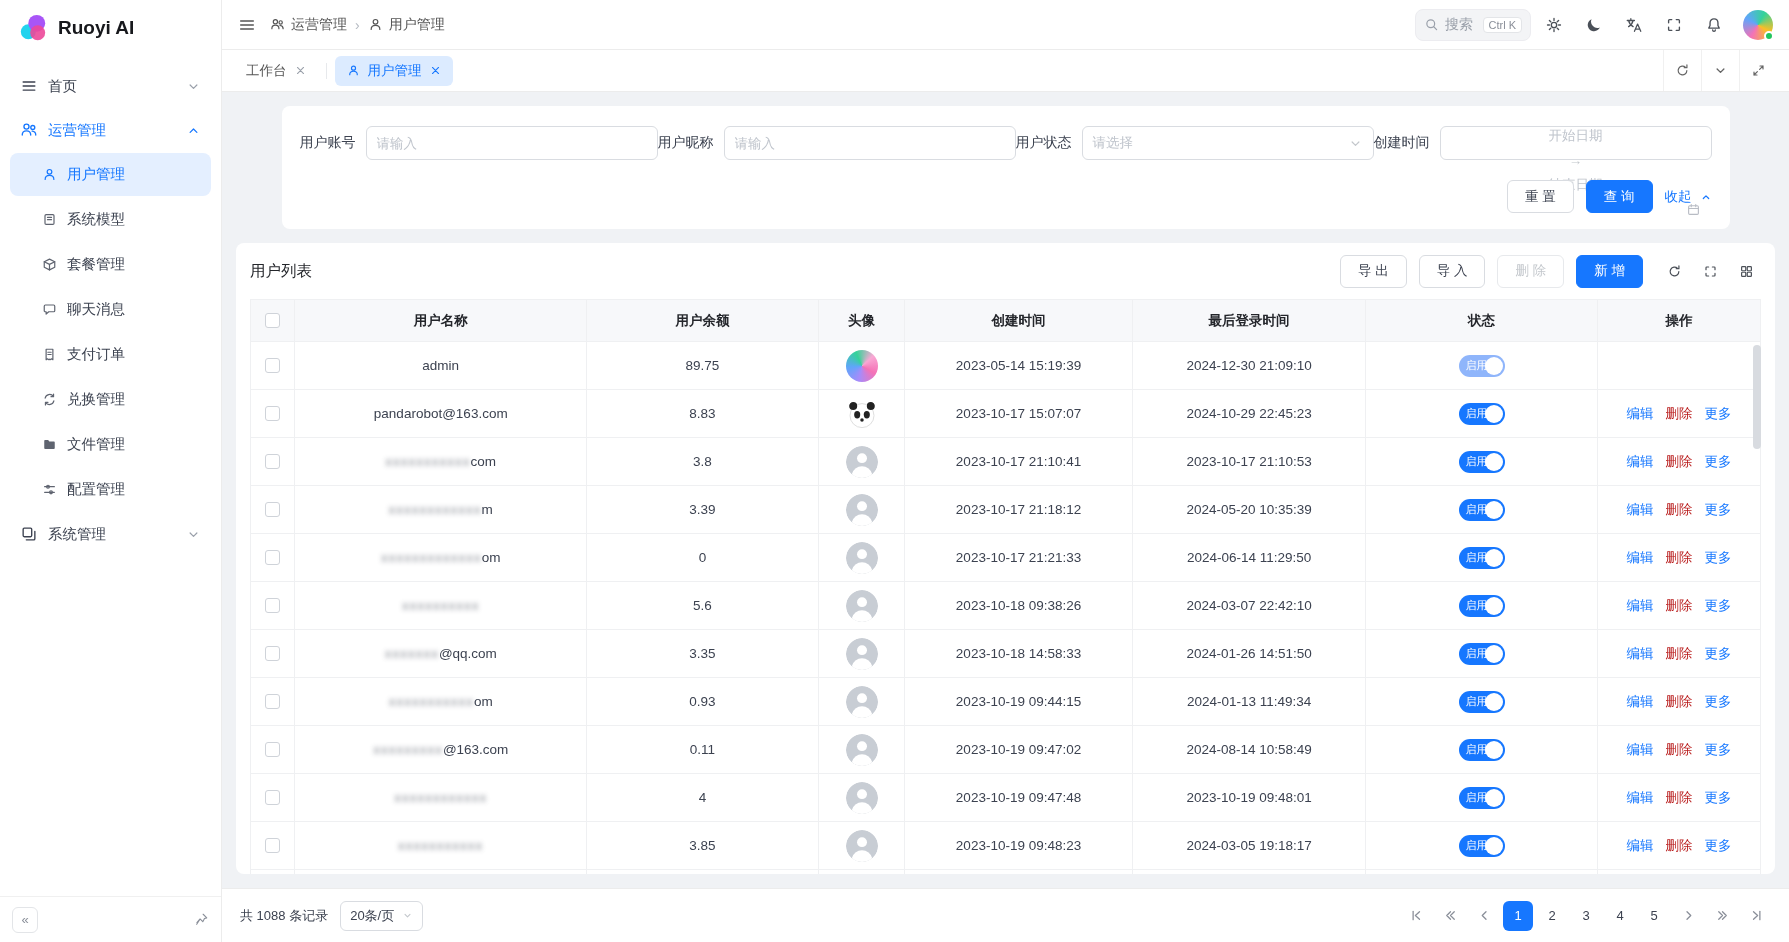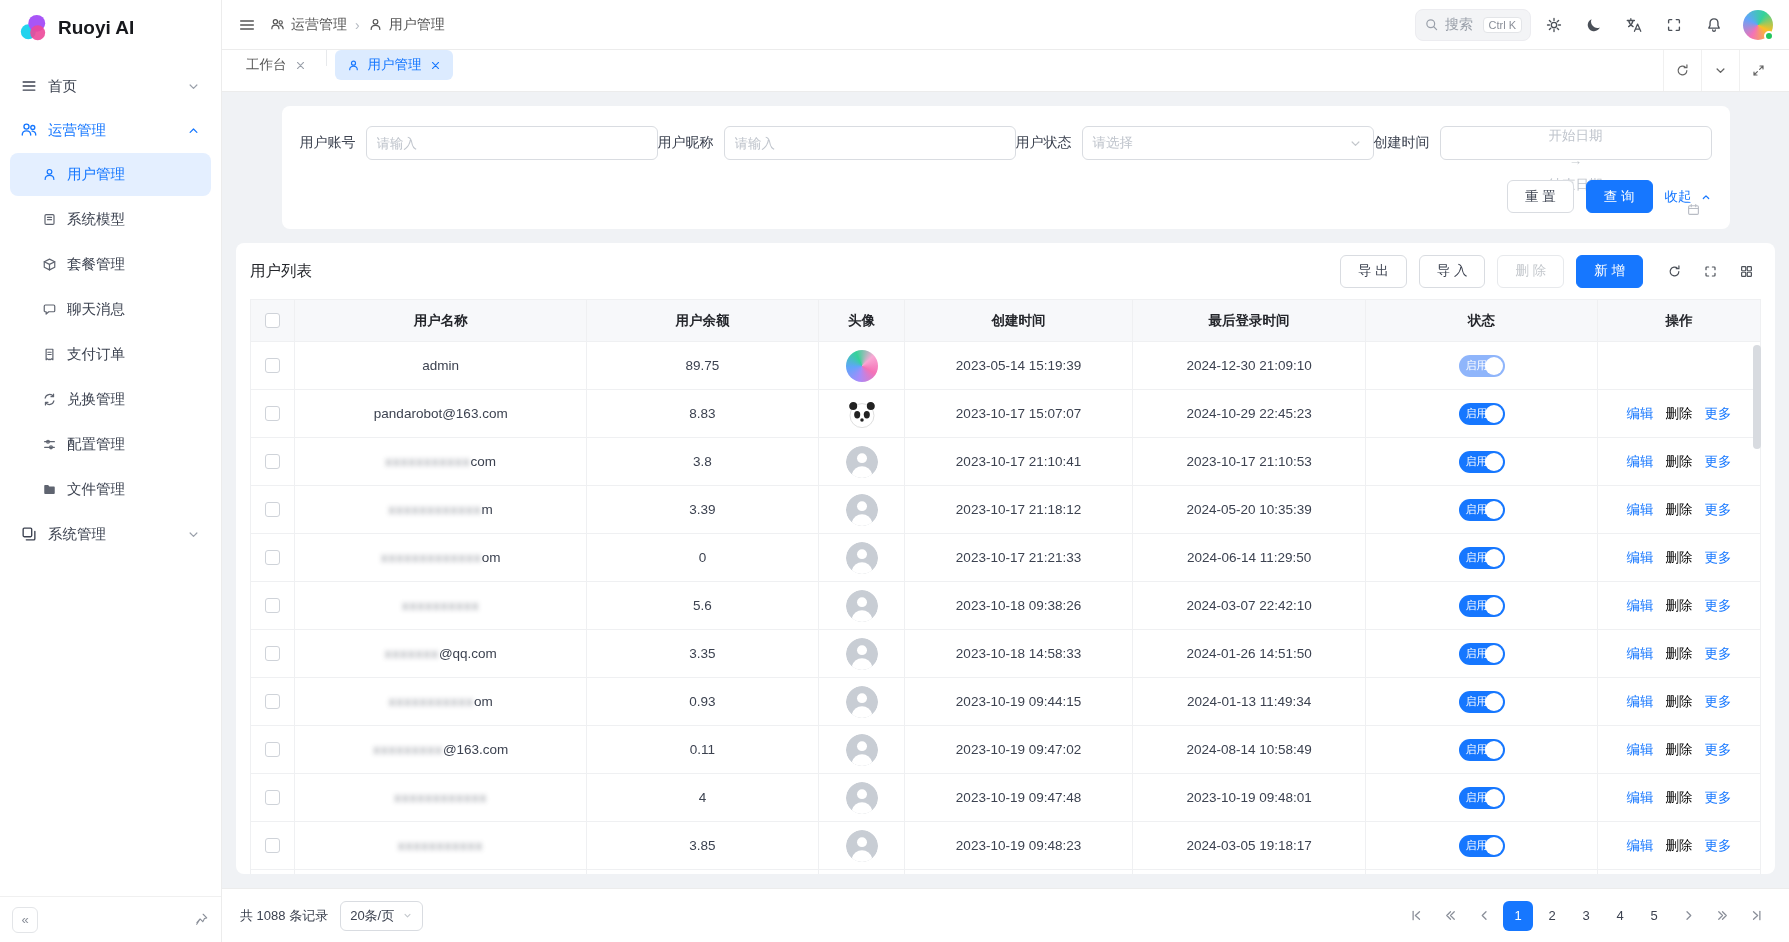--- a/index.html
+++ b/index.html
@@ -36,21 +36,21 @@
   .crumb-sep { color:#b5bac2; }
   .topbar-right { margin-left:auto; display:flex; align-items:center; gap:6px; }
   .search-pill { width:116px; height:32px; background:#f3f4f6; border:1px solid #ececf0; border-radius:8px; display:flex; align-items:center; gap:6px; padding:0 8px; color:#9aa0aa; cursor:pointer; }
   .search-pill .kbd { margin-left:auto; background:#fff; border:1px solid #e3e5e8; border-radius:4px; font-size:11px; color:#8a8f99; padding:1px 5px; }
   .tool-btn { width:34px; height:34px; display:flex; align-items:center; justify-content:center; color:#4b5058; cursor:pointer; border-radius:6px; background:none; border:none; }
   .avatar-top { position:relative; width:30px; height:30px; border-radius:50%; margin-left:6px; cursor:pointer;
     background:conic-gradient(from 210deg,#f472b6,#60a5fa,#34d399,#fbbf24,#f472b6); }
   .avatar-top .dot { position:absolute; right:-1px; bottom:-1px; width:10px; height:10px; background:#22c55e; border:2px solid #fff; border-radius:50%; }
 
   
-  .tabbar { height:42px; background:#fff; border-bottom:1px solid #ececec; display:flex; align-items:flex-start; padding:0 12px; gap:8px; flex:none; }
+  .tabbar { height:42px; background:#fff; border-bottom:1px solid #ececec; display:flex; align-items:center; padding:0 12px; gap:8px; flex:none; }
   .tab { height:30px; display:flex; align-items:center; gap:8px; padding:0 12px; border-radius:6px; font-size:13.5px; color:#555; cursor:pointer; }
   .tab .x { color:#9aa0aa; display:flex; }
   .tab.active { background:#dcebff; color:#1677ff; }
   .tab.active .x { color:#1677ff; }
   .tab-sep { width:1px; height:16px; background:#e7e9ec; }
   .tabbar-right { margin-left:auto; display:flex; align-items:center; height:100%; }
   .tabbar-right .tb { width:38px; height:100%; display:flex; align-items:center; justify-content:center; color:#666; border-left:1px solid #f0f0f0; cursor:pointer; background:none; border-top:none; border-right:none; border-bottom:none; }
 
   
   .content { flex:1; padding:14px; display:flex; flex-direction:column; gap:14px; overflow:hidden;align-items:center; }
@@ -94,21 +94,21 @@
   .avatar-wrap .avatar { display:none; width:32px; height:32px; border-radius:50%; }
   .avatar-wrap[data-type="photo"] .avatar-photo { display:block; background:conic-gradient(from 120deg,#f472b6,#a78bfa,#60a5fa,#34d399,#f9a8d4,#f472b6); }
   .avatar-wrap[data-type="panda"] .avatar-panda { display:block; }
   .avatar-wrap[data-type="generic"] .avatar-generic { display:block; }
   .switch { position:relative; display:inline-flex; align-items:center; width:46px; height:22px; background:#1677ff; border-radius:11px; cursor:pointer; vertical-align:middle; }
   .switch i { font-style:normal; color:#fff; font-size:11px; margin-left:7px; }
   .switch .knob { position:absolute; right:2px; top:2px; width:18px; height:18px; background:#fff; border-radius:50%; }
   .switch.light { background:#8fb5fb; }
   .op { font-size:13.5px; cursor:pointer; text-decoration:none; margin:0 6px; }
   .op.edit, .op.more { color:#1677ff; }
-  .op.del { color:#000000; }
+  .op.del { color:#b91c1c; }
   .vscroll { position:absolute; right:0; top:46px; width:8px; height:104px; background:#d8dbe0; border-radius:4px; }
 
   
   .pagebar { height:54px; background:#fff; border-top:1px solid #ececec; display:flex; align-items:center; padding:0 18px; gap:12px; flex:none; }
   .total-text { font-size:13px; color:#3c4250; }
   .size-select { height:30px; border:1px solid #d9dce1; border-radius:6px; display:flex; align-items:center; gap:8px; padding:0 9px; font-size:13px; color:#3c4250; cursor:pointer; background:#fff; }
   .size-select .chev { color:#c3c7cc; }
   .pager { margin-left:auto; display:flex; align-items:center; gap:4px; }
   .pg { min-width:30px; height:30px; display:inline-flex; align-items:center; justify-content:center; border-radius:6px; color:#8a8f99; background:none; border:none; font-size:13px; cursor:pointer; }
   .pg.num { color:#3c4250; }
@@ -189,32 +189,32 @@
           <span>支付订单</span>
         </div>
         <div class="submenu-item">
           <svg class="ic-s mi" viewBox="0 0 20 20" fill="none" stroke="currentColor" stroke-width="1.6" stroke-linecap="round" stroke-linejoin="round">
               <path d="M4.2 8.2a6.2 6.2 0 0 1 11-2.4M15.8 11.8a6.2 6.2 0 0 1-11 2.4"></path>
               <path d="M15.4 2.8v3.4H12M4.6 17.2v-3.4H8"></path>
             </svg>
           <span>兑换管理</span>
         </div>
         <div class="submenu-item">
+          <svg class="ic-s mi" viewBox="0 0 20 20" fill="currentColor">
+              <path d="M3 5.3c0-.7.6-1.3 1.3-1.3h3.9l1.6 1.9h6C16.4 5.9 17 6.5 17 7.2v7.5c0 .7-.6 1.3-1.3 1.3H4.3c-.7 0-1.3-.6-1.3-1.3z"></path>
+            </svg>
+          <span>文件管理</span>
+        </div>
+        <div class="submenu-item">
           <svg class="ic-s mi" viewBox="0 0 20 20" fill="none" stroke="currentColor" stroke-width="1.6" stroke-linecap="round" stroke-linejoin="round">
               <path d="M3.5 6.2h13M3.5 13.8h13"></path>
               <circle cx="8" cy="6.2" r="1.9"></circle>
               <circle cx="12" cy="13.8" r="1.9"></circle>
             </svg>
           <span>配置管理</span>
-        </div>
-        <div class="submenu-item">
-          <svg class="ic-s mi" viewBox="0 0 20 20" fill="currentColor">
-              <path d="M3 5.3c0-.7.6-1.3 1.3-1.3h3.9l1.6 1.9h6C16.4 5.9 17 6.5 17 7.2v7.5c0 .7-.6 1.3-1.3 1.3H4.3c-.7 0-1.3-.6-1.3-1.3z"></path>
-            </svg>
-          <span>文件管理</span>
         </div>
       </div>
 
       <div class="menu-item">
         <svg class="ic mi" viewBox="0 0 20 20" fill="none" stroke="currentColor" stroke-width="1.5" stroke-linecap="round" stroke-linejoin="round">
             <rect x="3.5" y="3.5" width="9.5" height="9.5" rx="1.2"></rect>
             <path d="M7 16.5h8.2c.7 0 1.3-.6 1.3-1.3V7"></path>
           </svg>
         <span>系统管理</span>
         <svg class="ic-s chev" viewBox="0 0 20 20" fill="none" stroke="currentColor" stroke-width="1.6" stroke-linecap="round" stroke-linejoin="round">

